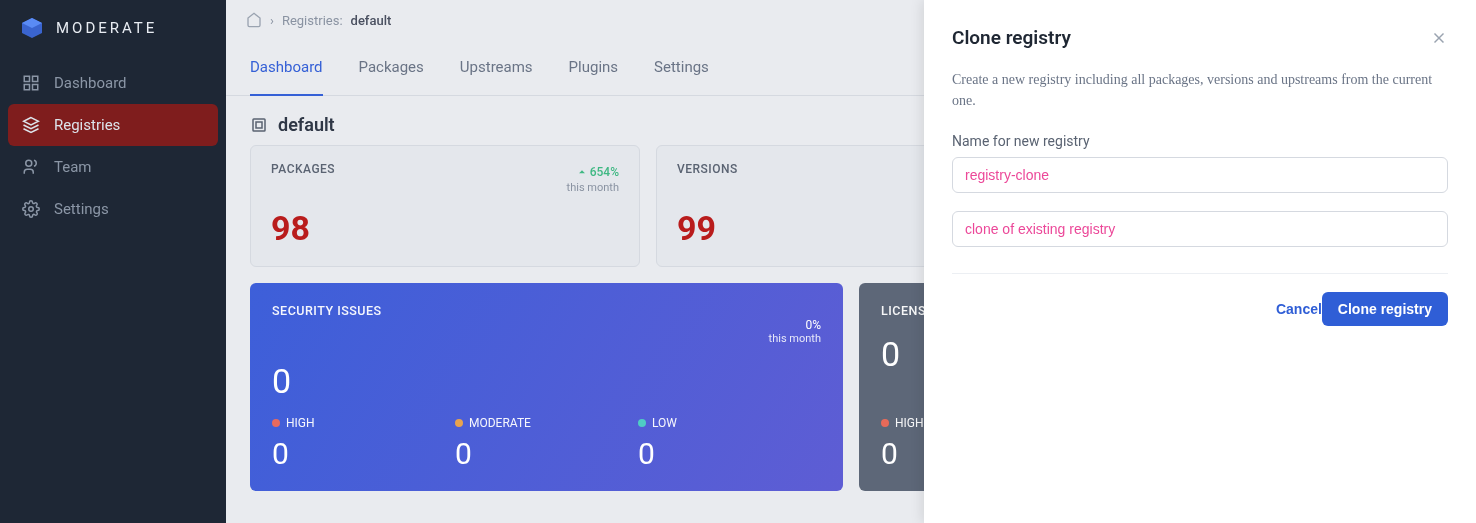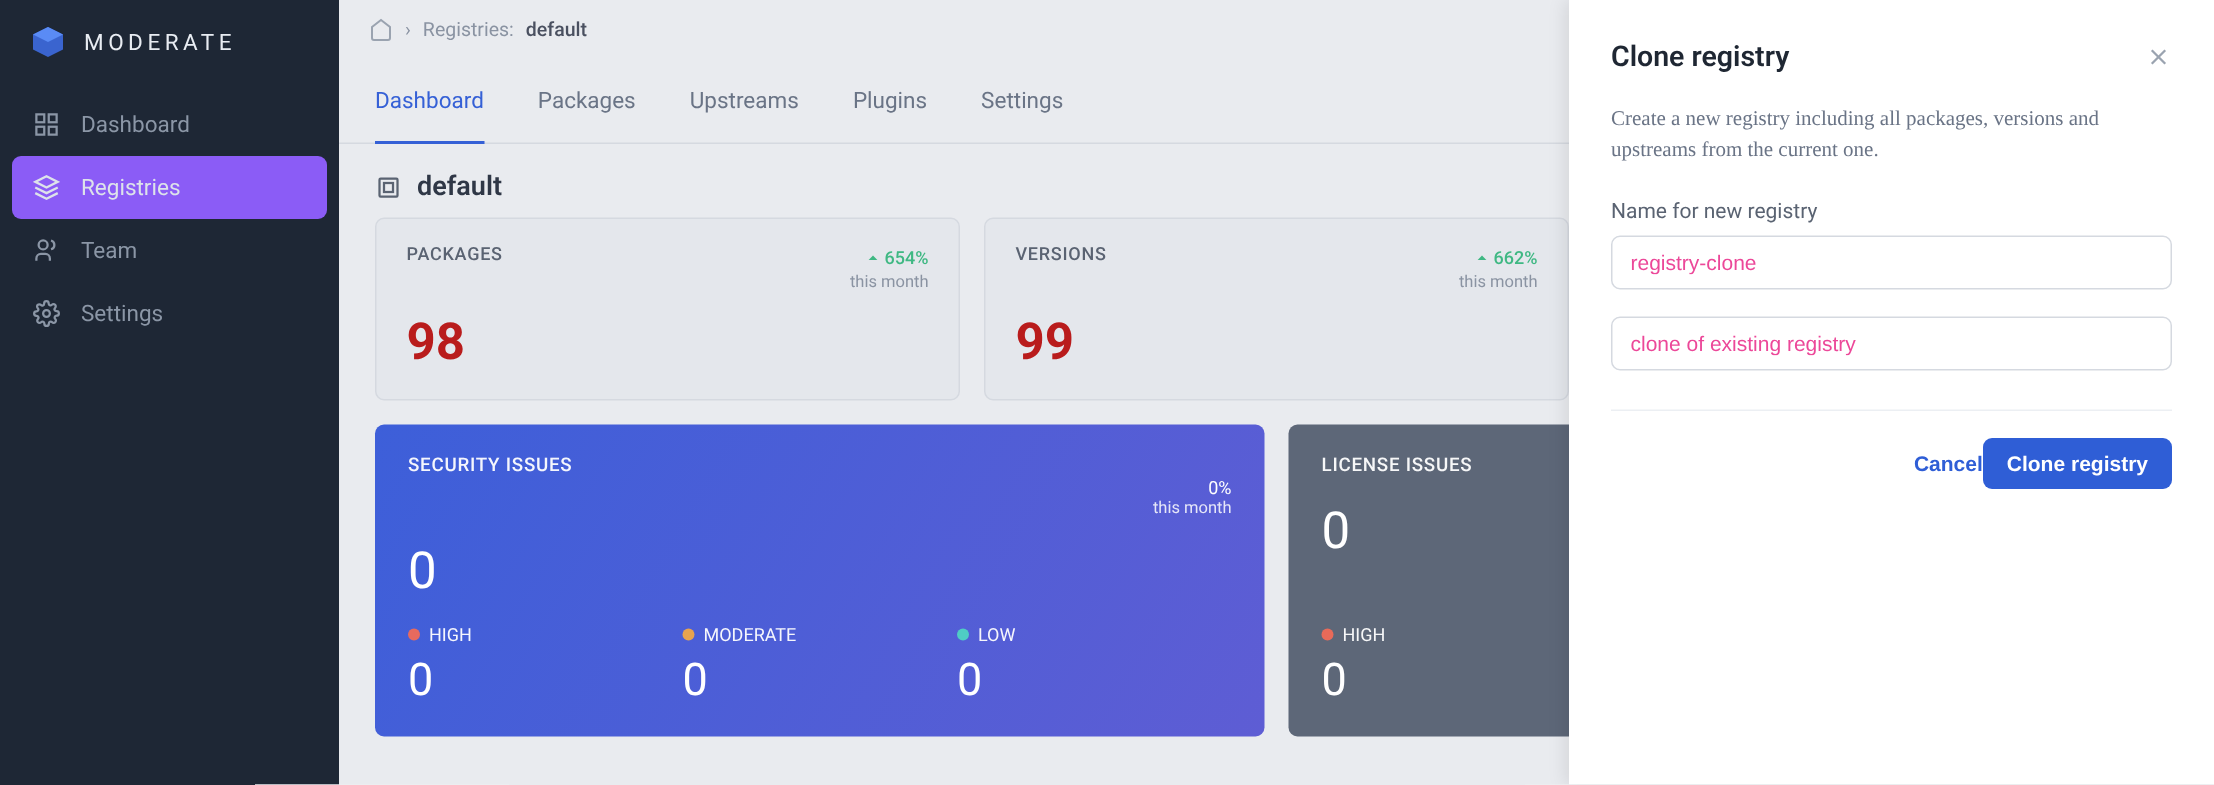--- a/index.html
+++ b/index.html
@@ -4,21 +4,21 @@
 <style>
 * { margin: 0; padding: 0; box-sizing: border-box; }
 body { font-family: -apple-system, BlinkMacSystemFont, "Segoe UI", Roboto, sans-serif; background: #f0f1f4; height: 523px; width: 1476px; overflow: hidden; position: relative; }
 
 .sidebar { position: absolute; left: 0; top: 0; width: 226px; height: 100%; background: #1e2735; color: #9aa5b5; }
 .logo { display: flex; align-items: center; padding: 16px 20px; gap: 12px; }
 .logo-icon { width: 24px; height: 24px; }
 .logo-text { color: #e8ecf2; letter-spacing: 3px; font-size: 15px; font-weight: 400; }
 .nav-list { list-style: none; padding: 6px 8px; }
 .nav-item { display: flex; align-items: center; gap: 14px; padding: 12px 14px; cursor: pointer; border-radius: 6px; font-size: 15px; color: #8b96a6; }
-.nav-item.active { background: #8b5cf6; color: #dde3ea; }
+.nav-item.active { background: #7f1d1d; color: #dde3ea; }
 .nav-icon { width: 18px; height: 18px; flex-shrink: 0; }
 
 .main { position: absolute; left: 226px; top: 0; right: 0; height: 100%; background: #e9ebef; overflow: hidden; }
 .breadcrumbs { display: flex; align-items: center; gap: 8px; padding: 8px 20px; font-size: 13px; color: #8a93a2; height: 40px; }
 .bc-home { width: 16px; height: 16px; }
 .bc-strong { color: #4a5060; font-weight: 500; }
 
 .tabs { display: flex; gap: 36px; padding: 0 24px; border-bottom: 1px solid #d5d9e0; background: #e9ebef; }
 .tab { padding: 18px 0; font-size: 15px; color: #6a7486; cursor: pointer; }
 .tab.active { color: #3560d6; border-bottom: 2px solid #3560d6; margin-bottom: -1px; }
@@ -51,21 +51,21 @@
 .bc-big { font-size: 34px; font-weight: 400; margin-top: 16px; }
 .bc-footer { display: flex; gap: 0; margin-top: auto; }
 .bc-stat { flex: 1; }
 .bc-stat-label { font-size: 12px; display: flex; align-items: center; gap: 6px; opacity: 0.95; }
 .dot { width: 8px; height: 8px; border-radius: 50%; }
 .dot-high { background: #f06b58; }
 .dot-mod { background: #f0a748; }
 .dot-low { background: #4fd3c4; }
 .bc-stat-val { font-size: 30px; font-weight: 400; margin-top: 6px; }
 
-.panel { position: absolute; right: 0; top: 0; width: 430px; height: 100%; background: #fff; box-shadow: -2px 0 12px rgba(0,0,0,0.1); padding: 26px 28px; }
+.panel { position: absolute; right: 0; top: 0; width: 552px; height: 100%; background: #fff; box-shadow: -2px 0 12px rgba(0,0,0,0.1); padding: 26px 28px; }
 .panel-head { display: flex; justify-content: space-between; align-items: center; margin-bottom: 20px; }
 .panel-title { font-size: 19px; font-weight: 600; color: #1f2733; }
 .close-btn { color: #9aa3b0; cursor: pointer; width: 18px; height: 18px; }
 .panel-desc { font-size: 14px; color: #6a7486; line-height: 1.5; margin-bottom: 22px; font-family: Liberation Serif, serif; }
 .field-label { font-size: 14px; color: #5a6372; margin-bottom: 8px; }
 .field-input { width: 100%; border: 1px solid #d5d9e0; border-radius: 6px; padding: 9px 12px; font-size: 14px; color: #ec4899; outline: none; margin-bottom: 18px; }
 .panel-divider { border: none; border-top: 1px solid #eceff3; margin: 8px 0 18px; }
 .panel-actions { display: flex; justify-content: flex-end; align-items: center; }
 .btn-cancel { color: #2f5ed6; font-size: 14px; font-weight: 600; cursor: pointer; background: none; border: none; }
 .btn-primary { background: #2f5ed6; color: #fff; border: none; border-radius: 6px; padding: 9px 16px; font-size: 14px; font-weight: 600; cursor: pointer; }

